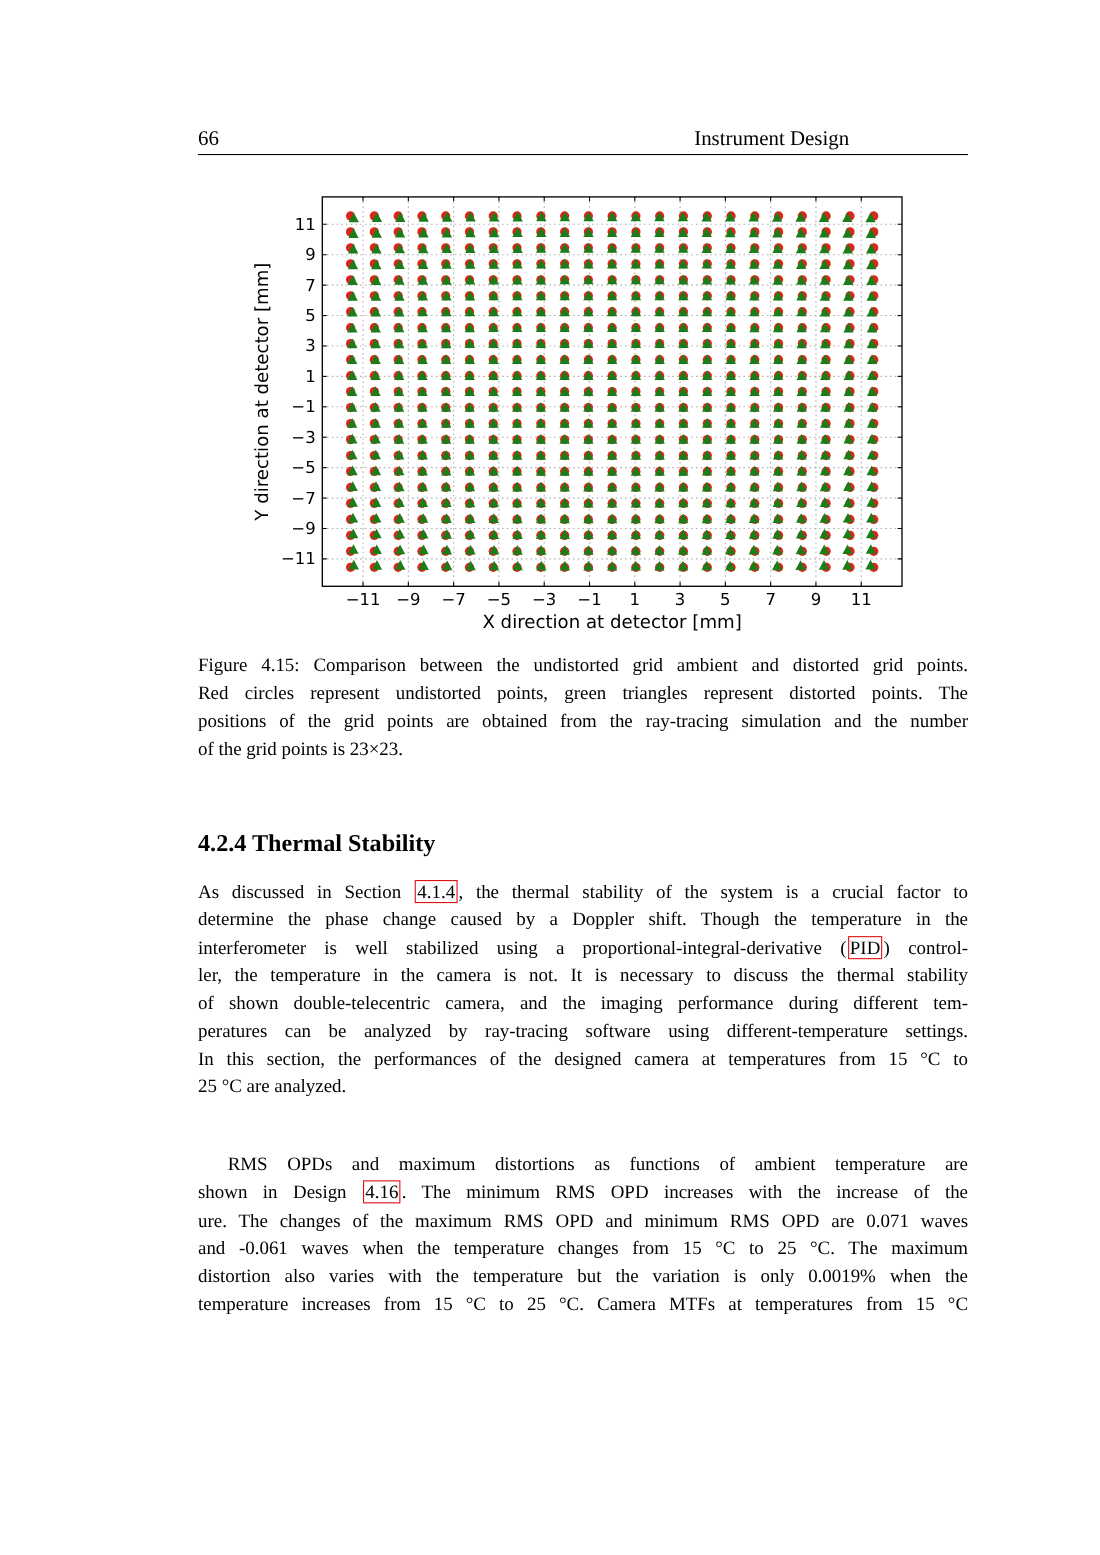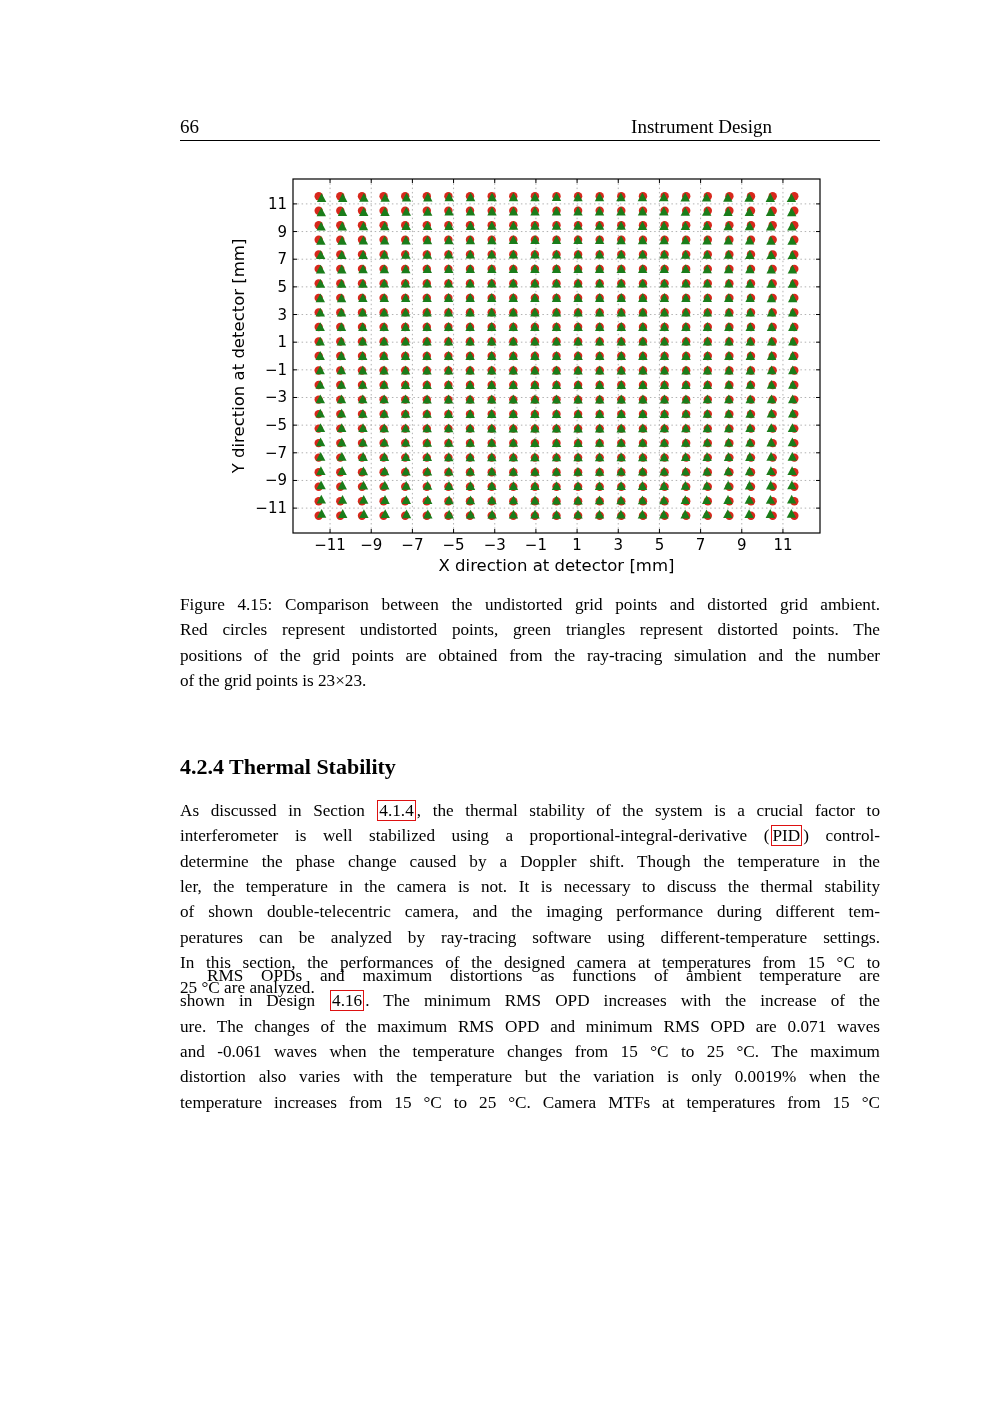--- a/index.html
+++ b/index.html
@@ -7,21 +7,21 @@
         font-family:"Liberation Serif", serif;color:#000;}
   .hdr-num{position:absolute;left:180px;top:115px;font-size:19px;line-height:24px;}
   .hdr-title{position:absolute;right:120px;top:115px;font-size:19px;line-height:24px;text-align:center;}
   .hdr-rule{position:absolute;left:180px;top:140px;width:700px;height:1.4px;background:#000;}
   .chart-wrap{position:absolute;left:180px;top:158px;width:660px;height:430px;}
   .caption{position:absolute;left:180px;top:592px;width:700px;font-size:17.2px;line-height:25.35px;}
   .heading{position:absolute;left:180px;top:734px;width:700px;font-size:22px;font-weight:bold;line-height:30px;}
   .heading .sec-title{margin-left:5px;}
   .para{position:absolute;left:180px;width:700px;font-size:17.2px;line-height:25.35px;}
   #para1{top:798px;}
-  #para2{top:963px;}
+  #para2{top:1046px;}
   .tline{text-align:justify;text-align-last:justify;height:25.35px;overflow:hidden;}
   .tline.left-last{text-align-last:left;}
   .tline.indent{text-indent:27px;}
   .linkbox{border:1.5px solid #dd1111;padding:0 1px;margin:0 1px;}
   svg text{font-family:"DejaVu Sans", sans-serif;fill:#000;}
 </style>
 </head>
 <body>
 
 <div class="page">
@@ -1183,35 +1183,35 @@
           <text x="107" y="216.828125" font-size="15" text-anchor="end">−1</text>
           <text x="107" y="244.484375" font-size="15" text-anchor="end">−3</text>
           <text x="107" y="272.140625" font-size="15" text-anchor="end">−5</text>
           <text x="107" y="299.796875" font-size="15" text-anchor="end">−7</text>
           <text x="107" y="327.453125" font-size="15" text-anchor="end">−9</text>
           <text x="107" y="355.109375" font-size="15" text-anchor="end">−11</text>
           <text x="376.5" y="413" font-size="16.5" text-anchor="middle">X direction at detector [mm]</text>
           <text transform="translate(64,198) rotate(-90)" font-size="16.5" text-anchor="middle">Y direction at detector [mm]</text>
         </svg></div>
     <figcaption class="caption" id="caption">
-        <div class="tline"><span>Figure 4.15: Comparison between the undistorted grid points and distorted grid ambient.</span></div>
+        <div class="tline"><span>Figure 4.15: Comparison between the undistorted grid ambient and distorted grid points.</span></div>
         <div class="tline"><span>Red circles represent undistorted points, green triangles represent distorted points. The</span></div>
         <div class="tline"><span>positions of the grid points are obtained from the ray-tracing simulation and the number</span></div>
         <div class="tline left-last"><span>of the grid points is 23×23.</span></div>
       </figcaption>
   </figure>
 
   <h2 class="heading">
     <span class="sec-num">4.2.4</span><span class="sec-title">Thermal Stability</span>
   </h2>
 
   <div class="para" id="para1">
       <div class="tline"><span>As discussed in Section </span><span class="linkbox">4.1.4</span><span>, the thermal stability of the system is a crucial factor to</span></div>
+      <div class="tline"><span>determine the phase change caused by a Doppler shift. Though the temperature in the</span></div>
       <div class="tline"><span>interferometer is well stabilized using a proportional-integral-derivative (</span><span class="linkbox">PID</span><span>) control-</span></div>
-      <div class="tline"><span>determine the phase change caused by a Doppler shift. Though the temperature in the</span></div>
       <div class="tline"><span>ler, the temperature in the camera is not. It is necessary to discuss the thermal stability</span></div>
       <div class="tline"><span>of shown double-telecentric camera, and the imaging performance during different tem-</span></div>
       <div class="tline"><span>peratures can be analyzed by ray-tracing software using different-temperature settings.</span></div>
       <div class="tline"><span>In this section, the performances of the designed camera at temperatures from 15 °C to</span></div>
       <div class="tline left-last"><span>25 °C are analyzed.</span></div>
     </div>
   <div class="para" id="para2">
       <div class="tline indent"><span>RMS OPDs and maximum distortions as functions of ambient temperature are</span></div>
       <div class="tline"><span>shown in Design </span><span class="linkbox">4.16</span><span>. The minimum RMS OPD increases with the increase of the</span></div>
       <div class="tline"><span>ure. The changes of the maximum RMS OPD and minimum RMS OPD are 0.071 waves</span></div>

